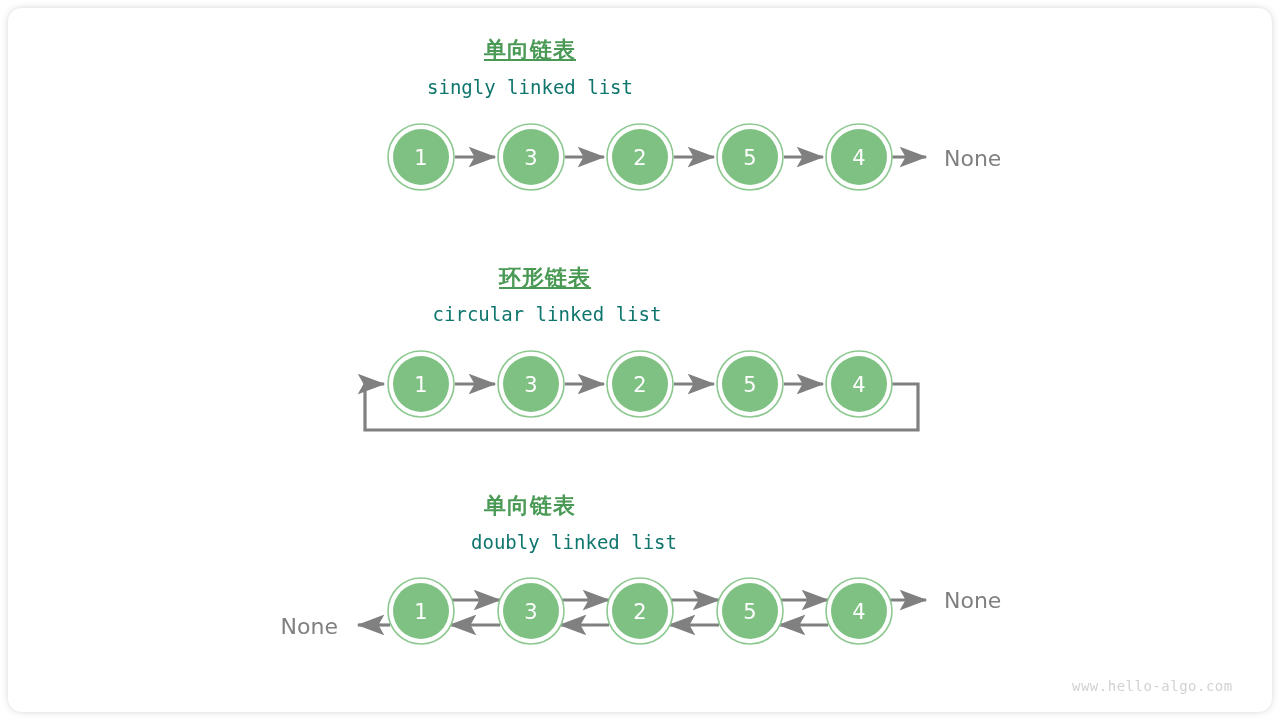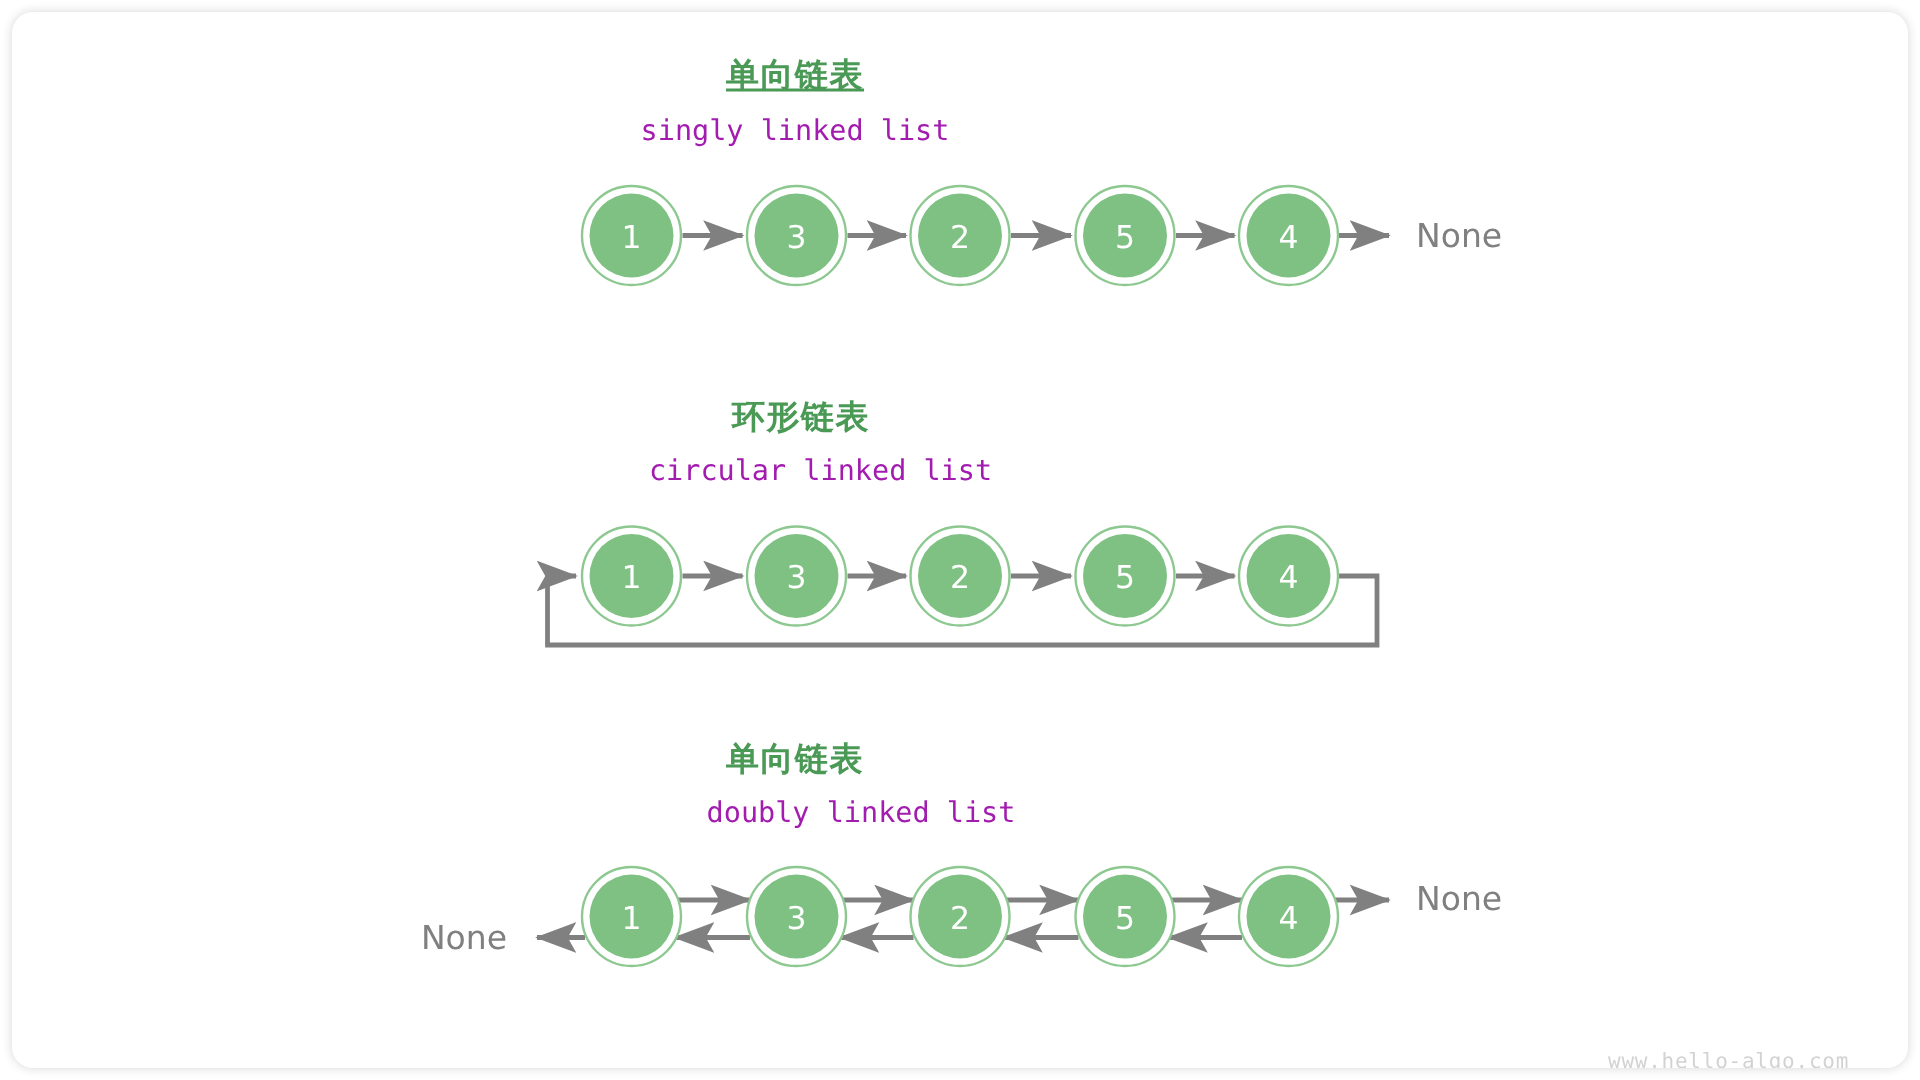--- a/index.html
+++ b/index.html
@@ -46,21 +46,21 @@
     color: #4a9a56;
     font-family: "DejaVu Sans", sans-serif;
     font-weight: bold;
     font-size: 22px;
     letter-spacing: 1px;
     white-space: nowrap;
   }
   .title-en {
     position: absolute;
     text-align: center;
-    color: #a21caf;
+    color: #0f766e;
     font-family: "DejaVu Sans Mono", monospace;
     font-size: 19px;
     white-space: nowrap;
   }
   .node-label {
     position: absolute;
     color: #ffffff;
     font-family: "DejaVu Sans", sans-serif;
     font-size: 21px;
     text-align: center;
@@ -185,27 +185,27 @@
         <div class="node-label centered" style="left: 750px; top: 158px;">5</div>
         <div class="node-label centered" style="left: 859px; top: 158px;">4</div>
         <div class="title-cn centered" style="left: 530px; top: 50px; text-decoration: underline;">单向链表</div>
         <div class="title-en centered" style="left: 530px; top: 87px;">singly linked list</div>
         <div class="none-label" style="left: 944px; top: 158px; transform: translate(0px, -50%);">None</div>
         <div class="node-label centered" style="left: 421px; top: 385px;">1</div>
         <div class="node-label centered" style="left: 531px; top: 385px;">3</div>
         <div class="node-label centered" style="left: 640px; top: 385px;">2</div>
         <div class="node-label centered" style="left: 750px; top: 385px;">5</div>
         <div class="node-label centered" style="left: 859px; top: 385px;">4</div>
-        <div class="title-cn centered" style="left: 534px; top: 278px;">环形链表</div>
+        <div class="title-cn centered" style="left: 545px; top: 278px; text-decoration: underline;">环形链表</div>
         <div class="title-en centered" style="left: 547px; top: 314px;">circular linked list</div>
         <div class="node-label centered" style="left: 421px; top: 612px;">1</div>
         <div class="node-label centered" style="left: 531px; top: 612px;">3</div>
         <div class="node-label centered" style="left: 640px; top: 612px;">2</div>
         <div class="node-label centered" style="left: 750px; top: 612px;">5</div>
         <div class="node-label centered" style="left: 859px; top: 612px;">4</div>
         <div class="title-cn centered" style="left: 530px; top: 506px;">单向链表</div>
         <div class="title-en centered" style="left: 530px; top: 542px; margin-left: 44px;">doubly linked list</div>
         <div class="none-label" style="left: 944px; top: 600px; transform: translate(0px, -50%);">None</div>
         <div class="none-label" style="left: 338px; top: 626px; transform: translate(-100%, -50%);">None</div>
-        <div class="watermark" style="left: 1072px; top: 686px; transform: translate(0px, -50%); margin-top: 22px;">www.hello-algo.com</div>
+        <div class="watermark" style="left: 1072px; top: 686px; transform: translate(0px, -50%);">www.hello-algo.com</div>
       </div>
   </div>
 </div>
 
 </body></html>

